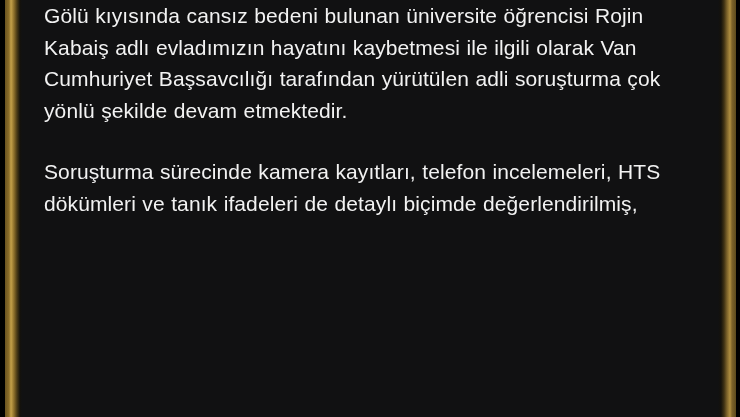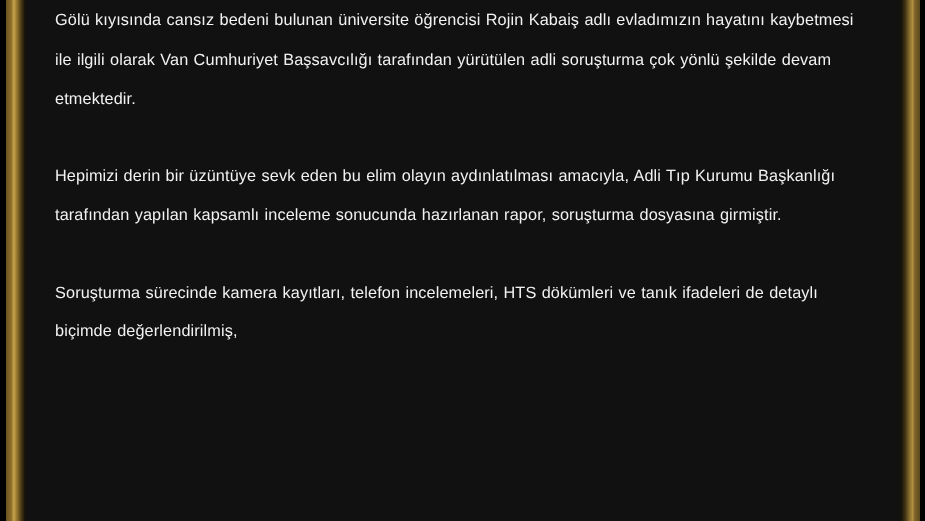--- a/index.html
+++ b/index.html
@@ -49,37 +49,36 @@
     position: absolute;
     left: 22px;
     right: 22px;
     top: 0;
     bottom: 0;
     padding: 0 22px 0 22px;
     box-sizing: border-box;
   }
   .para {
     color: #f2f2f2;
-    font-size: 13px;
+    font-size: 21px;
     line-height: 31.5px;
     letter-spacing: 0.1px;
     margin: 0;
     text-align: left;
     word-spacing: 0.5px;
   }
   .para.p1 { margin-top: 0; }
   .para.p2 { margin-top: 30px; }
   .para.p3 { margin-top: 30px; }
   .para.p4 { margin-top: 30px; }
 </style>
 </head>
 <body>
 
 <div id="page">
   <div class="edge-bar left"></div>
   <div class="edge-bar right"></div>
 
   <div class="content">
     <p class="para p1">Gölü kıyısında cansız bedeni bulunan üniversite öğrencisi Rojin Kabaiş adlı evladımızın hayatını kaybetmesi ile ilgili olarak Van Cumhuriyet Başsavcılığı tarafından yürütülen adli soruşturma çok yönlü şekilde devam etmektedir.</p>
-    <p class="para p2">Hepimizi derin bir üzüntüye sevk eden bu elim olayın aydınlatılması amacıyla, Adli Tıp Kurumu Başkanlığı tarafından yapılan kapsamlı inceleme sonucunda hazırlanan rapor, soruşturma dosyasına girmiştir.</p>
     <p class="para p4">Soruşturma sürecinde kamera kayıtları, telefon incelemeleri, HTS dökümleri ve tanık ifadeleri de detaylı biçimde değerlendirilmiş,</p>
   </div>
 </div>
 
 </body></html>

